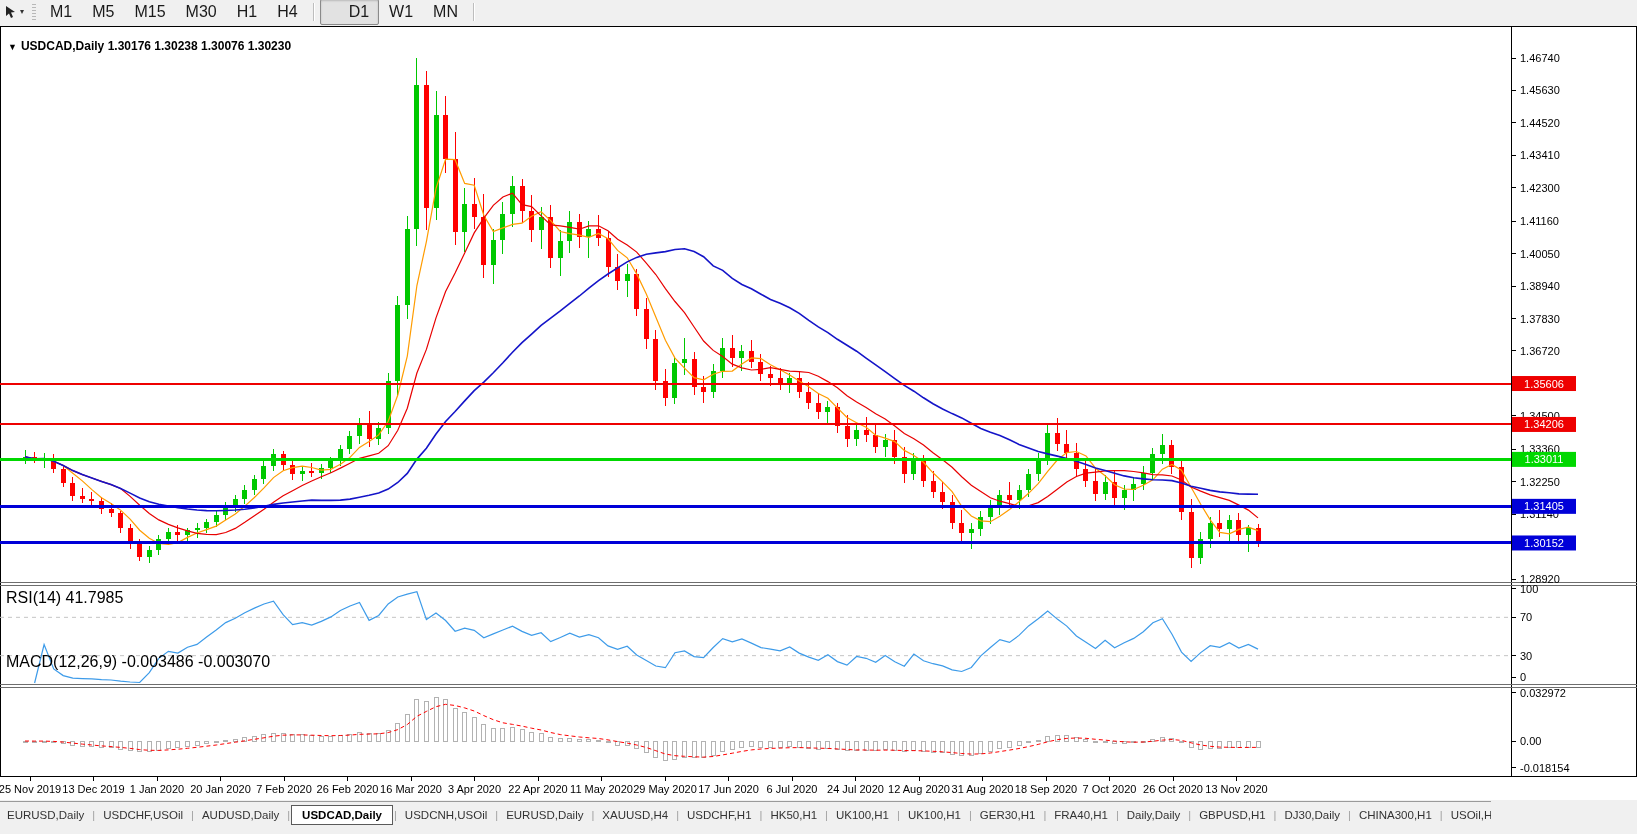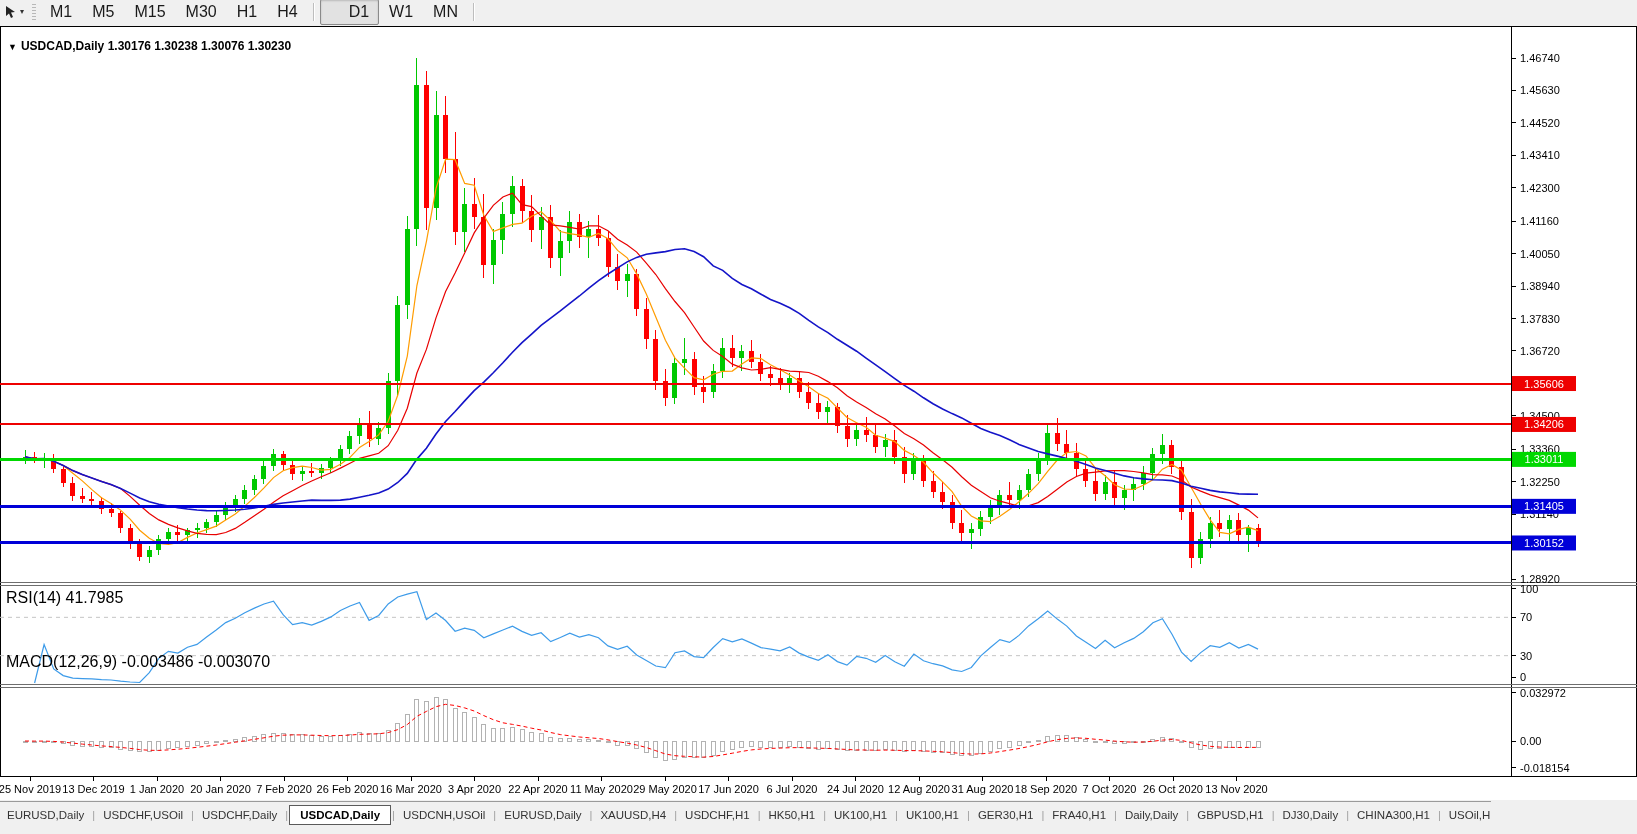--- a/index.html
+++ b/index.html
@@ -595,21 +595,21 @@
   <span class="tri">▼</span><span>USDCAD,Daily</span>&nbsp;<span>1.30176 1.30238 1.30076 1.30230</span>
 </div>
 <div class="ind-label" id="rsi-label">RSI(14) 41.7985</div>
 <div class="ind-label" id="macd-label">MACD(12,26,9) -0.003486 -0.003070</div>
 
 <div class="tabbar">
     <div class="tab">EURUSD,Daily</div>
     <span class="tabsep">|</span>
     <div class="tab">USDCHF,USOil</div>
     <span class="tabsep">|</span>
-    <div class="tab">USDCHF,Daily</div>
+    <div class="tab">AUDUSD,Daily</div>
     <span class="tabsep">|</span>
     <div class="tab active">USDCAD,Daily</div>
     <span class="tabsep">|</span>
     <div class="tab">USDCNH,USOil</div>
     <span class="tabsep">|</span>
     <div class="tab">EURUSD,Daily</div>
     <span class="tabsep">|</span>
     <div class="tab">XAUUSD,H4</div>
     <span class="tabsep">|</span>
     <div class="tab">USDCHF,H1</div>

